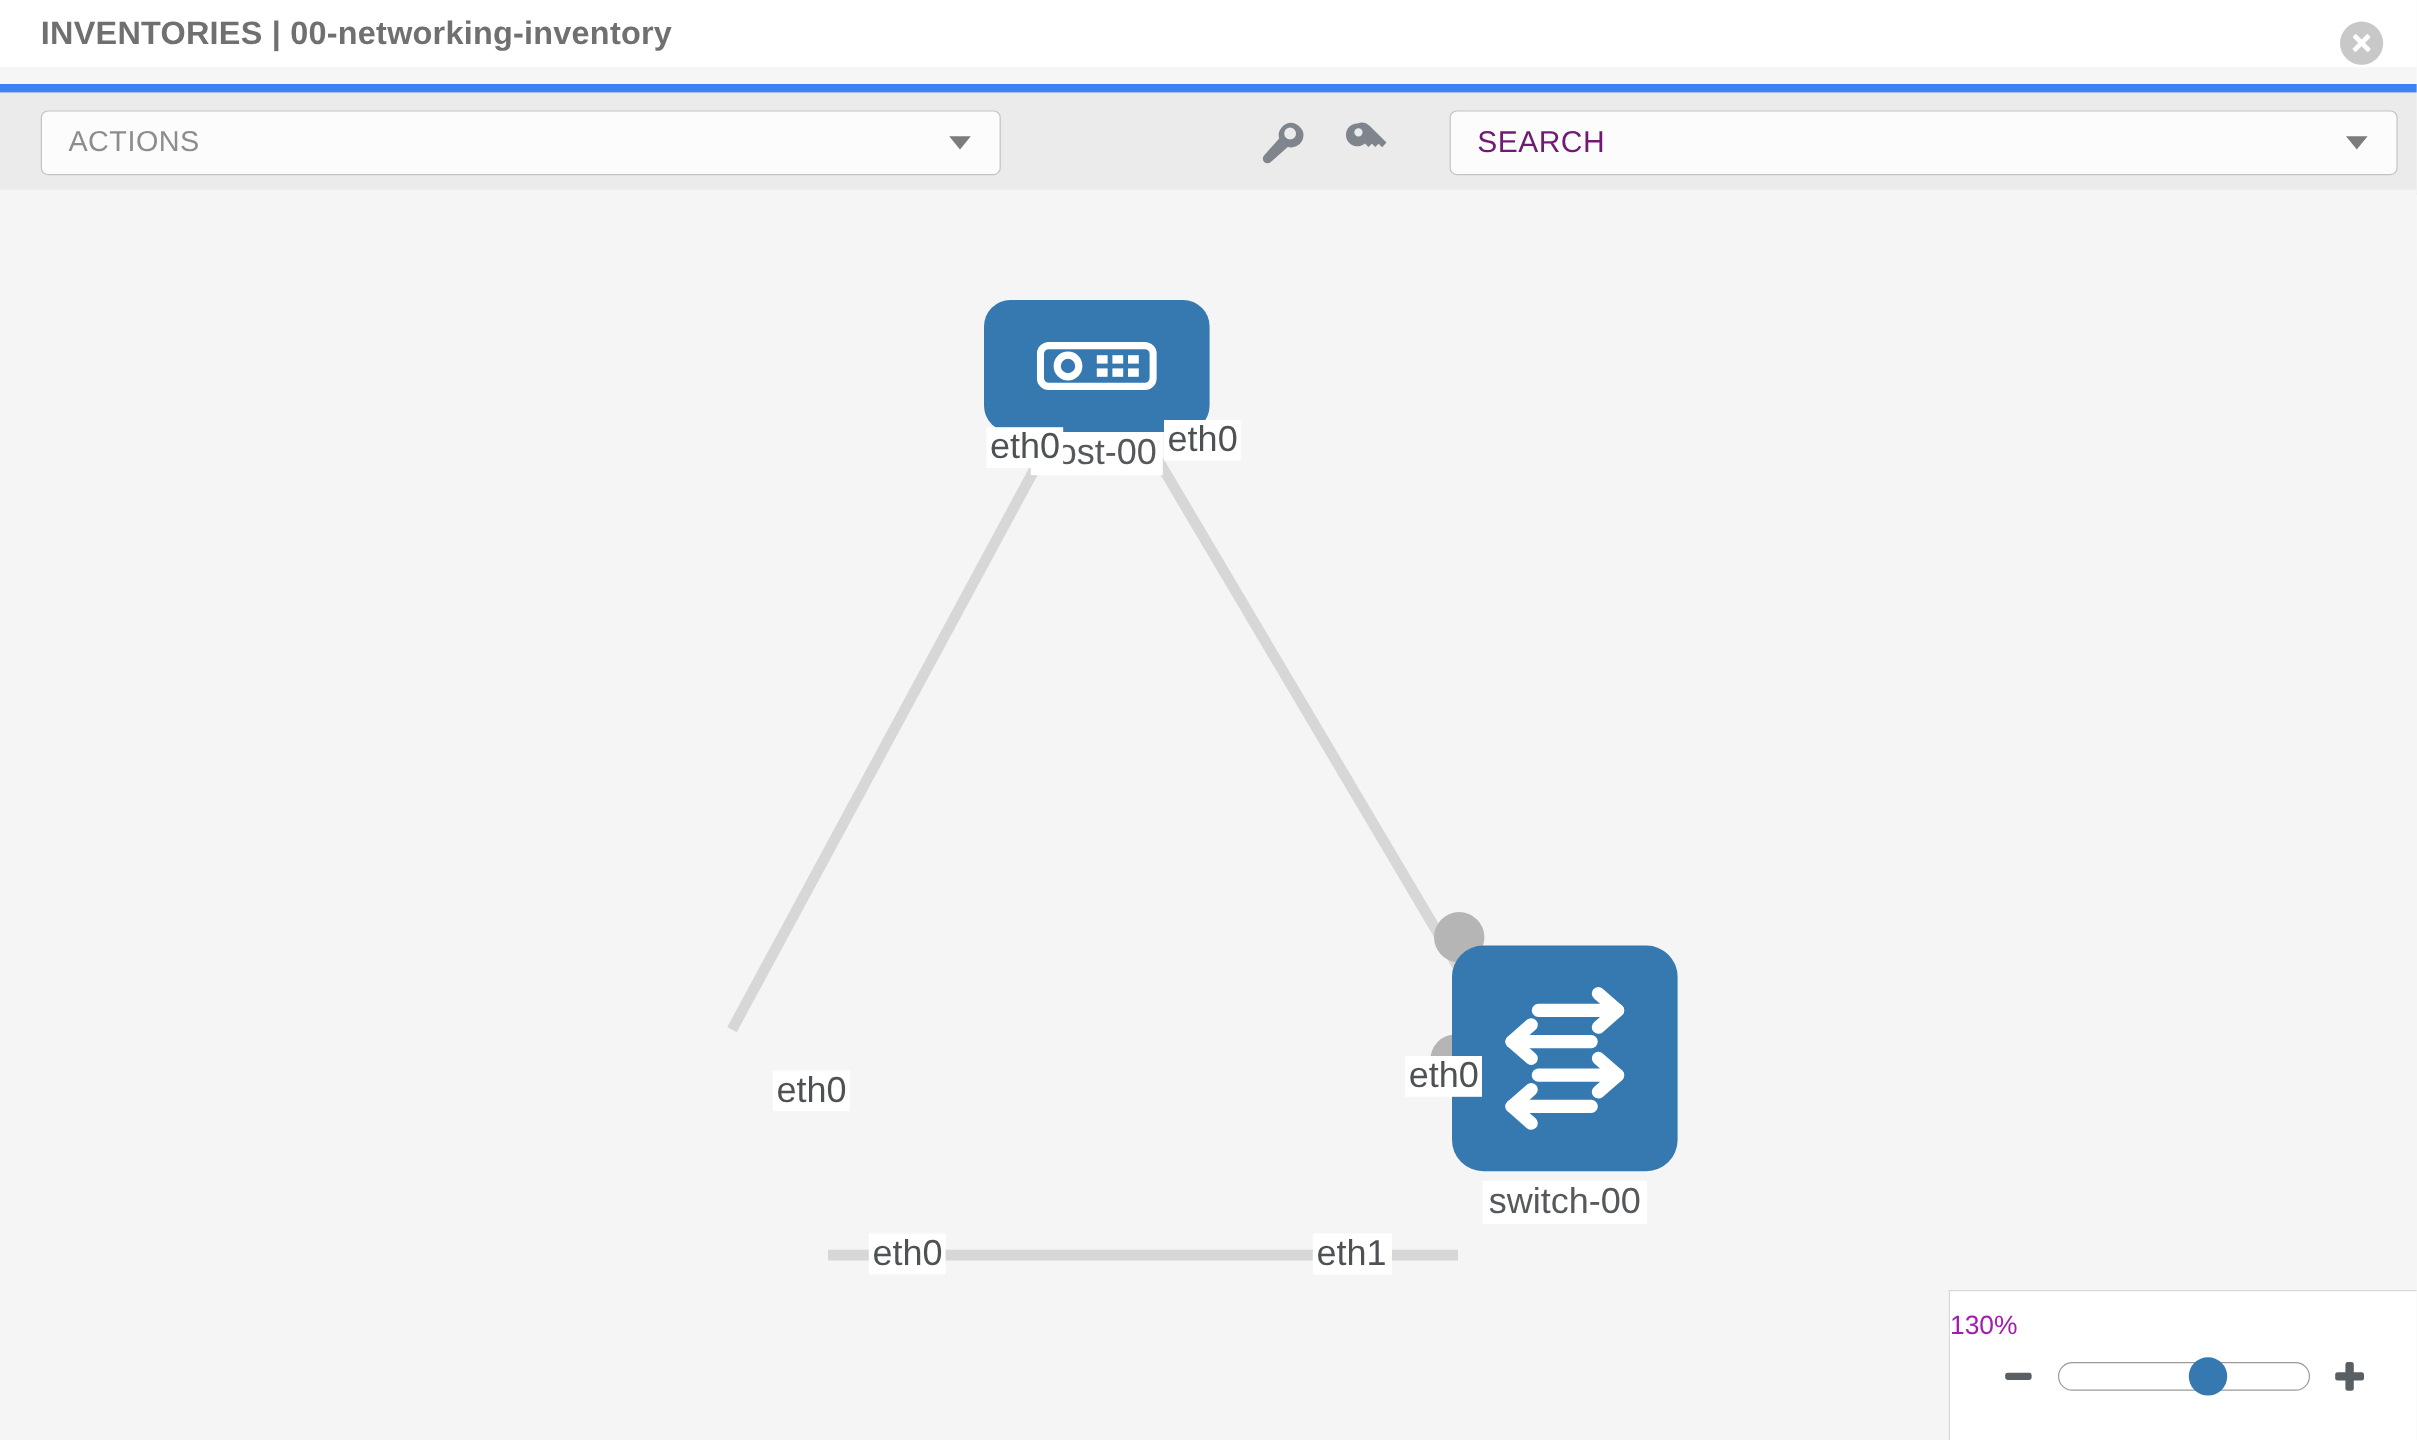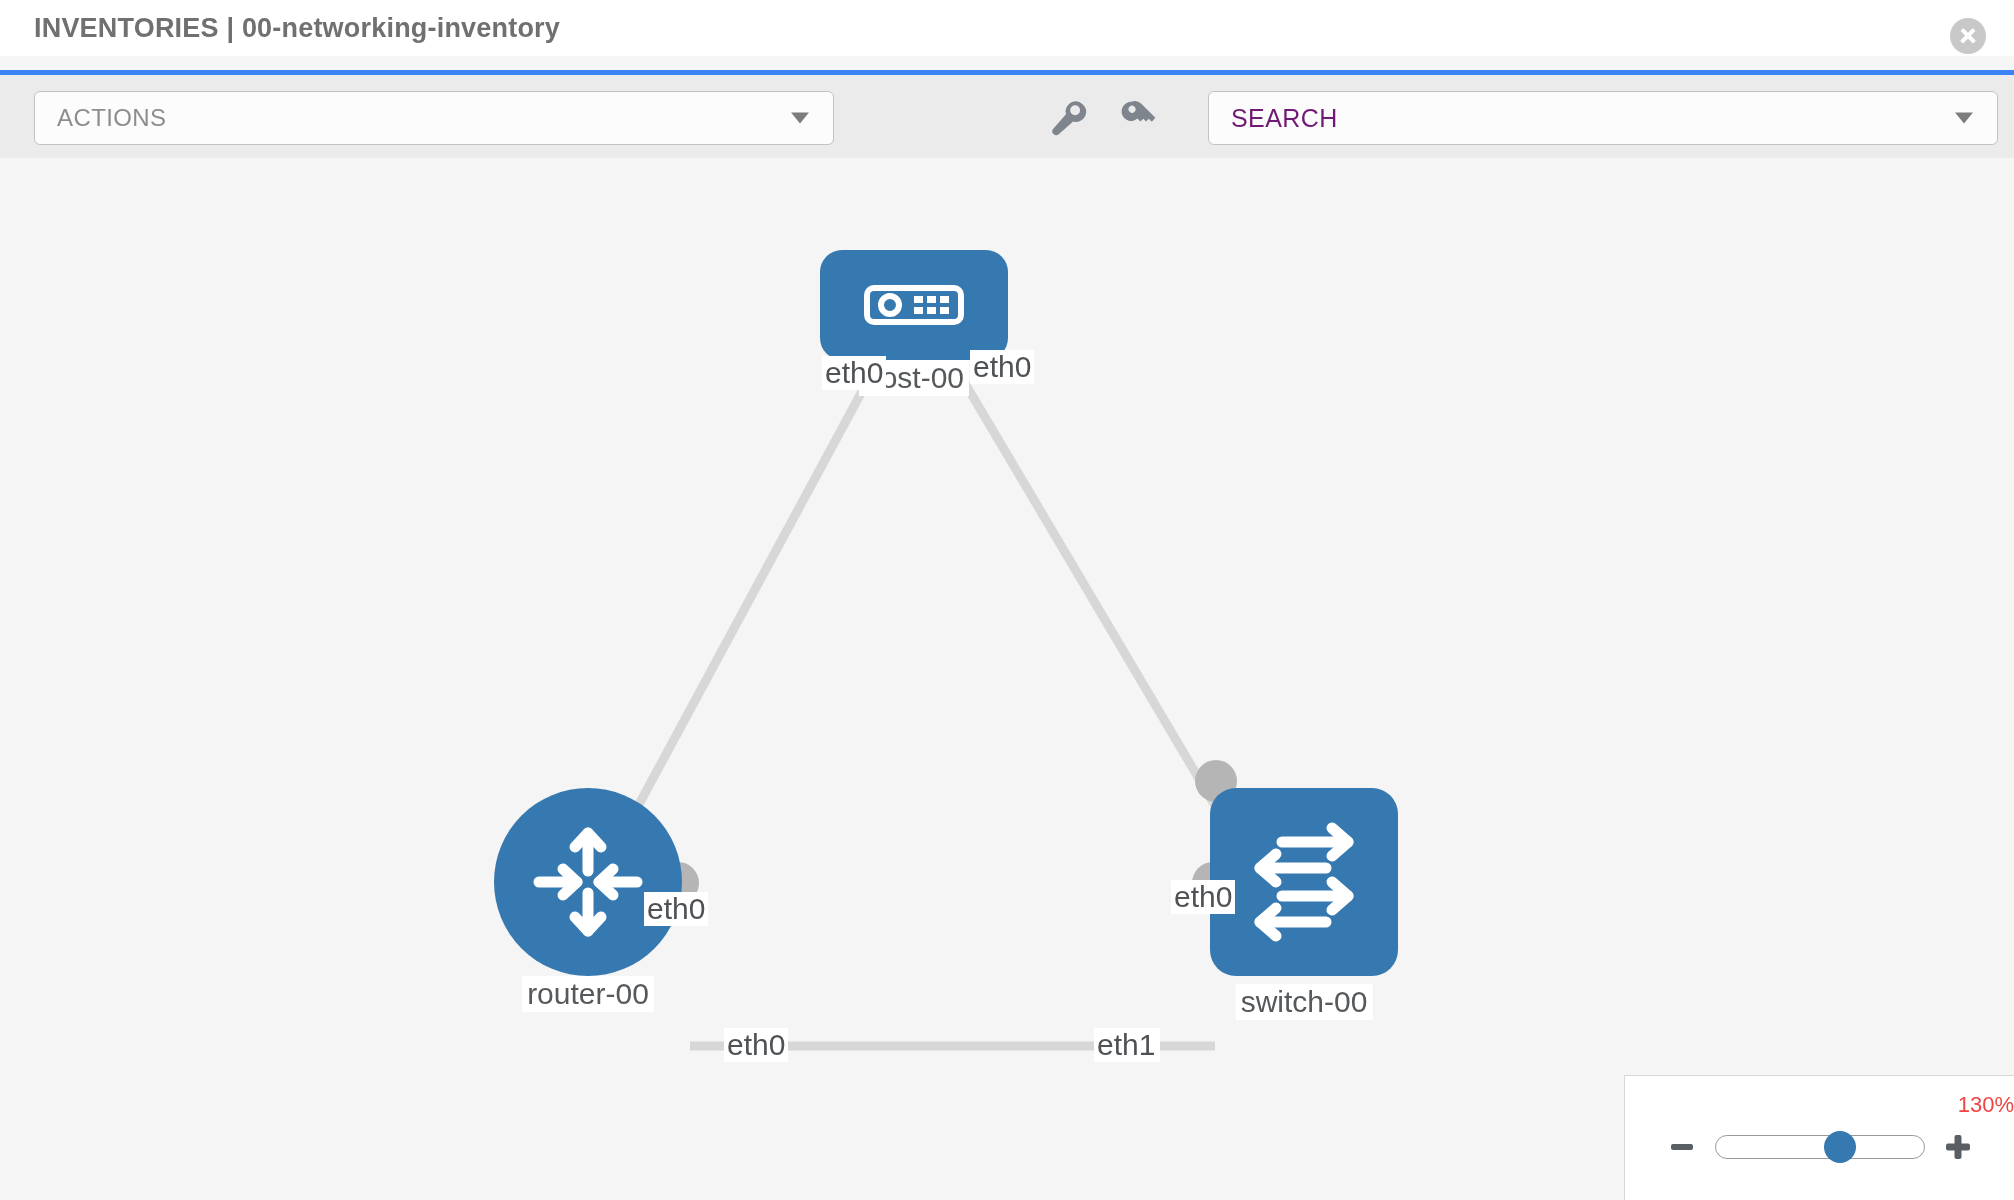--- a/index.html
+++ b/index.html
@@ -33,21 +33,21 @@
     content: ""; position: absolute; left: 50%; top: 50%;
     width: 18px; height: 4.4px; background: #ffffff; border-radius: 1px;
   }
   .close-btn::before { transform: translate(-50%,-50%) rotate(45deg); }
   .close-btn::after  { transform: translate(-50%,-50%) rotate(-45deg); }
 
   
   .toolbar {
     position: absolute; left: 0; top: 70px; width: 2014px; height: 92px;
     background: #ebebeb;
-    border-top: 5px solid #3b82f6;
+    border-top: 7px solid #3b82f6;
     border-bottom: 1px solid #d5d5d5;
     display: flex; align-items: center;
   }
   .select-box {
     position: relative;
     height: 54px; background: #fcfcfc;
     border: 1px solid #c3c3c3; border-radius: 6px;
     display: flex; align-items: center;
     cursor: pointer;
   }
@@ -116,21 +116,21 @@
   
   .zoom-panel {
     position: absolute; right: 0; bottom: 0;
     width: 390px; height: 125px;
     background: #ffffff;
     border-left: 1px solid #d8d8d8;
     border-top: 1px solid #d8d8d8;
   }
   .zoom-value {
     position: absolute; left: 0; right: 0; top: 16px;
-    text-align: right; font-size: 22px; color: #ef4444;
+    text-align: left; font-size: 22px; color: #a21caf;
   }
   .zoom-row {
     position: absolute; left: 0; right: 0; top: 56px;
     display: flex; align-items: center; justify-content: center; gap: 18px;
   }
   .zoom-minus, .zoom-plus {
     position: relative; width: 30px; height: 30px; cursor: pointer; flex: none;
   }
   .zoom-minus::before, .zoom-plus::before, .zoom-plus::after {
     content: ""; position: absolute; left: 50%; top: 50%;
@@ -205,38 +205,20 @@
           <rect x="63" y="15" width="9" height="7" fill="#ffffff"></rect>
           <rect x="76" y="15" width="9" height="7" fill="#ffffff"></rect>
           <rect x="50" y="26" width="9" height="7" fill="#ffffff"></rect>
           <rect x="63" y="26" width="9" height="7" fill="#ffffff"></rect>
           <rect x="76" y="26" width="9" height="7" fill="#ffffff"></rect>
         </svg>
       </div>
       <div class="node-label" style="top:110px;">host-00</div>
     </div>
 
-    <div class="node node-router" style="left:494px; top:630px; width:188px; height:188px;">
-      <div class="iface-dot" style="left:163px; top:74px;"></div>
-      <div class="node-shape">
-        <svg width="118" height="118" viewBox="0 0 118 118">
-          <g stroke="#ffffff" stroke-width="11" stroke-linecap="round" stroke-linejoin="round" fill="none">
-            <line x1="59" y1="10" x2="59" y2="48"></line>
-            <polyline points="46,24 59,10 72,24"></polyline>
-            <line x1="59" y1="108" x2="59" y2="70"></line>
-            <polyline points="46,94 59,108 72,94"></polyline>
-            <line x1="10" y1="59" x2="48" y2="59"></line>
-            <polyline points="34,46 48,59 34,72"></polyline>
-            <line x1="108" y1="59" x2="70" y2="59"></line>
-            <polyline points="84,46 70,59 84,72"></polyline>
-          </g>
-        </svg>
-      </div>
-      <div class="node-label" style="top:188px;">router-00</div>
-    </div>
 
     <div class="node node-switch" style="left:1210px; top:630px; width:188px; height:188px;">
       <div class="iface-dot" style="left:-15px; top:-28px;"></div>
       <div class="iface-dot" style="left:-18px; top:74px;"></div>
       <div class="node-shape">
         <svg width="120" height="120" viewBox="0 0 120 120">
           <g stroke="#ffffff" stroke-width="11" stroke-linecap="round" stroke-linejoin="round" fill="none">
             <line x1="38" y1="20" x2="104" y2="20"></line>
             <polyline points="88,6 104,20 88,34"></polyline>
             <line x1="82" y1="46" x2="16" y2="46"></line>

